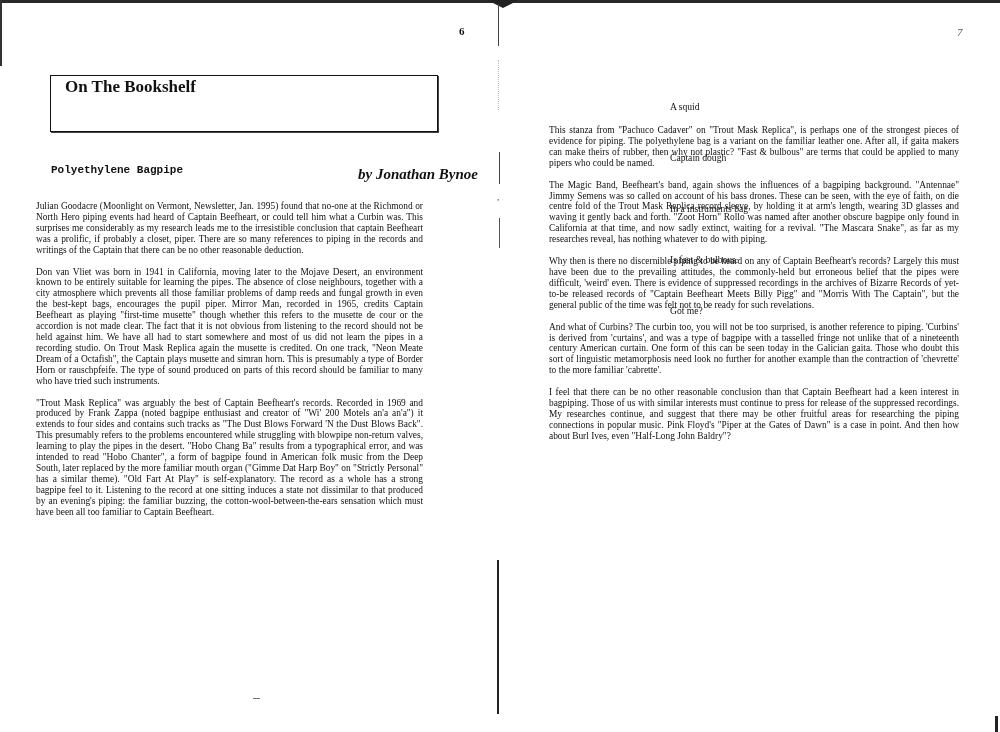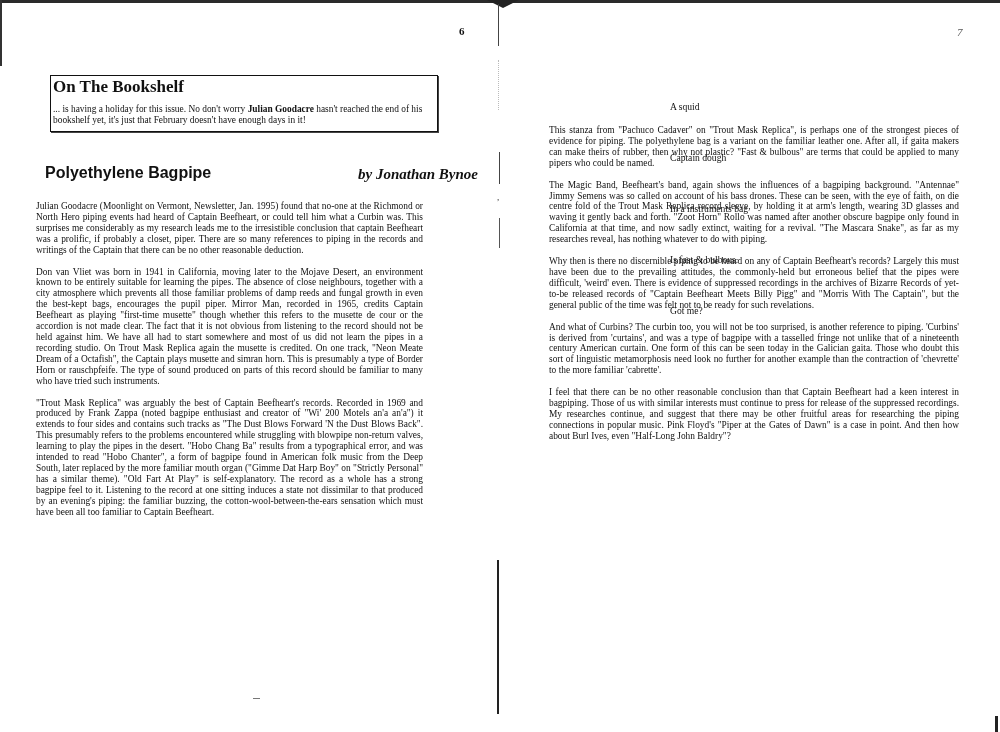--- a/index.html
+++ b/index.html
@@ -17,27 +17,27 @@
   .spine-comma { position: absolute; left: 497px; top: 192px; font-size: 9px; color: #333; }
   .spine-low { position: absolute; left: 499px; top: 218px; width: 1px; height: 30px; background: #555; }
   .spine-bottom { position: absolute; left: 497px; top: 560px; width: 2px; height: 154px; background: #222; }
   .corner-br { position: absolute; left: 995px; top: 716px; width: 3px; height: 16px; background: #222; }
   .page-num { position: absolute; font-size: 11px; }
   .pn6 { left: 459px; top: 25px; font-weight: bold; }
   .pn7 { left: 957px; top: 26px; color: #555; font-style: italic; }
   .specks { position: absolute; left: 253px; top: 698px; width: 7px; height: 1px; background: #777; }
 
   .box { position: absolute; left: 50px; top: 75px; width: 388px; height: 57px;
-         border: 1.5px solid #111; box-shadow: 1px 1px 0 #444; padding: 0 0 0 2px; box-sizing: border-box; }
+         border: 1.5px solid #111; box-shadow: 1px 1px 0 #444; padding: 0 0 0 14px; box-sizing: border-box; }
   .box-title { font-size: 17px; font-weight: bold; margin: 0; line-height: 20px; padding-top: 1px; }
   .box-text { font-size: 9.4px; line-height: 11px; margin-top: 7px; }
   .box-text b { font-weight: bold; }
 
-  .art-title { position: absolute; left: 45px; top: 164px; font-family: Liberation Sans, sans-serif;
-               font-weight: bold; font-size: 16px; }
+  .art-title { position: absolute; left: 51px; top: 164px; font-family: Liberation Mono, monospace;
+               font-weight: bold; font-size: 11px; }
   .byline { position: absolute; left: 358px; top: 166px; font-style: italic; font-weight: bold; font-size: 15px; }
 
   .col { position: absolute; font-size: 9.4px; line-height: 10.9px; text-align: justify; }
   .col p { margin: 0 0 11px 0; }
   .left { left: 36px; top: 201px; width: 387px; }
   .right { left: 549px; top: 125px; width: 410px; }
 
   .poem { position: absolute; left: 670px; top: 61px; font-size: 9.6px; line-height: 11px; }
   .poem div { white-space: nowrap; margin-top: 40px; }
 </style>
@@ -54,21 +54,20 @@
 <div class="spine-low"></div>
 <div class="spine-bottom"></div>
 <div class="corner-br"></div>
 <div class="specks"></div>
 
 <div class="page-num pn6">6</div>
 <div class="page-num pn7">7</div>
 
 <div class="box">
   <div class="box-title">On The Bookshelf</div>
-  <div class="box-text"><span>... is having a holiday for this issue. No don't worry </span><b>Julian Goodacre</b><span> hasn't reached the end of his bookshelf yet, it's just that February doesn't have enough days in it!</span></div>
 </div>
 
 <div class="art-title">Polyethylene Bagpipe</div>
 <div class="byline">by Jonathan Bynoe</div>
 
 <div class="col left">
   <p>Julian Goodacre (Moonlight on Vermont, Newsletter, Jan. 1995) found that no-one at the Richmond or North Hero piping events had heard of Captain Beefheart, or could tell him what a Curbin was. This surprises me considerably as my research leads me to the irresistible conclusion that captain Beefheart was a prolific, if probably a closet, piper. There are so many references to piping in the records and writings of the Captain that there can be no other reasonable deduction.</p>
   <p>Don van Vliet was born in 1941 in California, moving later to the Mojave Desert, an environment known to be entirely suitable for learning the pipes. The absence of close neighbours, together with a city atmosphere which prevents all those familiar problems of damp reeds and fungal growth in even the best-kept bags, encourages the pupil piper. Mirror Man, recorded in 1965, credits Captain Beefheart as playing "first-time musette" though whether this refers to the musette de cour or the accordion is not made clear. The fact that it is not obvious from listening to the record should not be held against him. We have all had to start somewhere and most of us did not learn the pipes in a recording studio. On Trout Mask Replica again the musette is credited. On one track, "Neon Meate Dream of a Octafish", the Captain plays musette and simran horn. This is presumably a type of Border Horn or rauschpfeife. The type of sound produced on parts of this record should be familiar to many who have tried such instruments.</p>
   <p>"Trout Mask Replica" was arguably the best of Captain Beefheart's records. Recorded in 1969 and produced by Frank Zappa (noted bagpipe enthusiast and creator of "Wi' 200 Motels an'a an'a") it extends to four sides and contains such tracks as "The Dust Blows Forward 'N the Dust Blows Back". This presumably refers to the problems encountered while struggling with blowpipe non-return valves, learning to play the pipes in the desert. "Hobo Chang Ba" results from a typographical error, and was intended to read "Hobo Chanter", a form of bagpipe found in American folk music from the Deep South, later replaced by the more familiar mouth organ ("Gimme Dat Harp Boy" on "Strictly Personal" has a similar theme). "Old Fart At Play" is self-explanatory. The record as a whole has a strong bagpipe feel to it. Listening to the record at one sitting induces a state not dissimilar to that produced by an evening's piping: the familiar buzzing, the cotton-wool-between-the-ears sensation which must have been all too familiar to Captain Beefheart.</p>
 </div>

